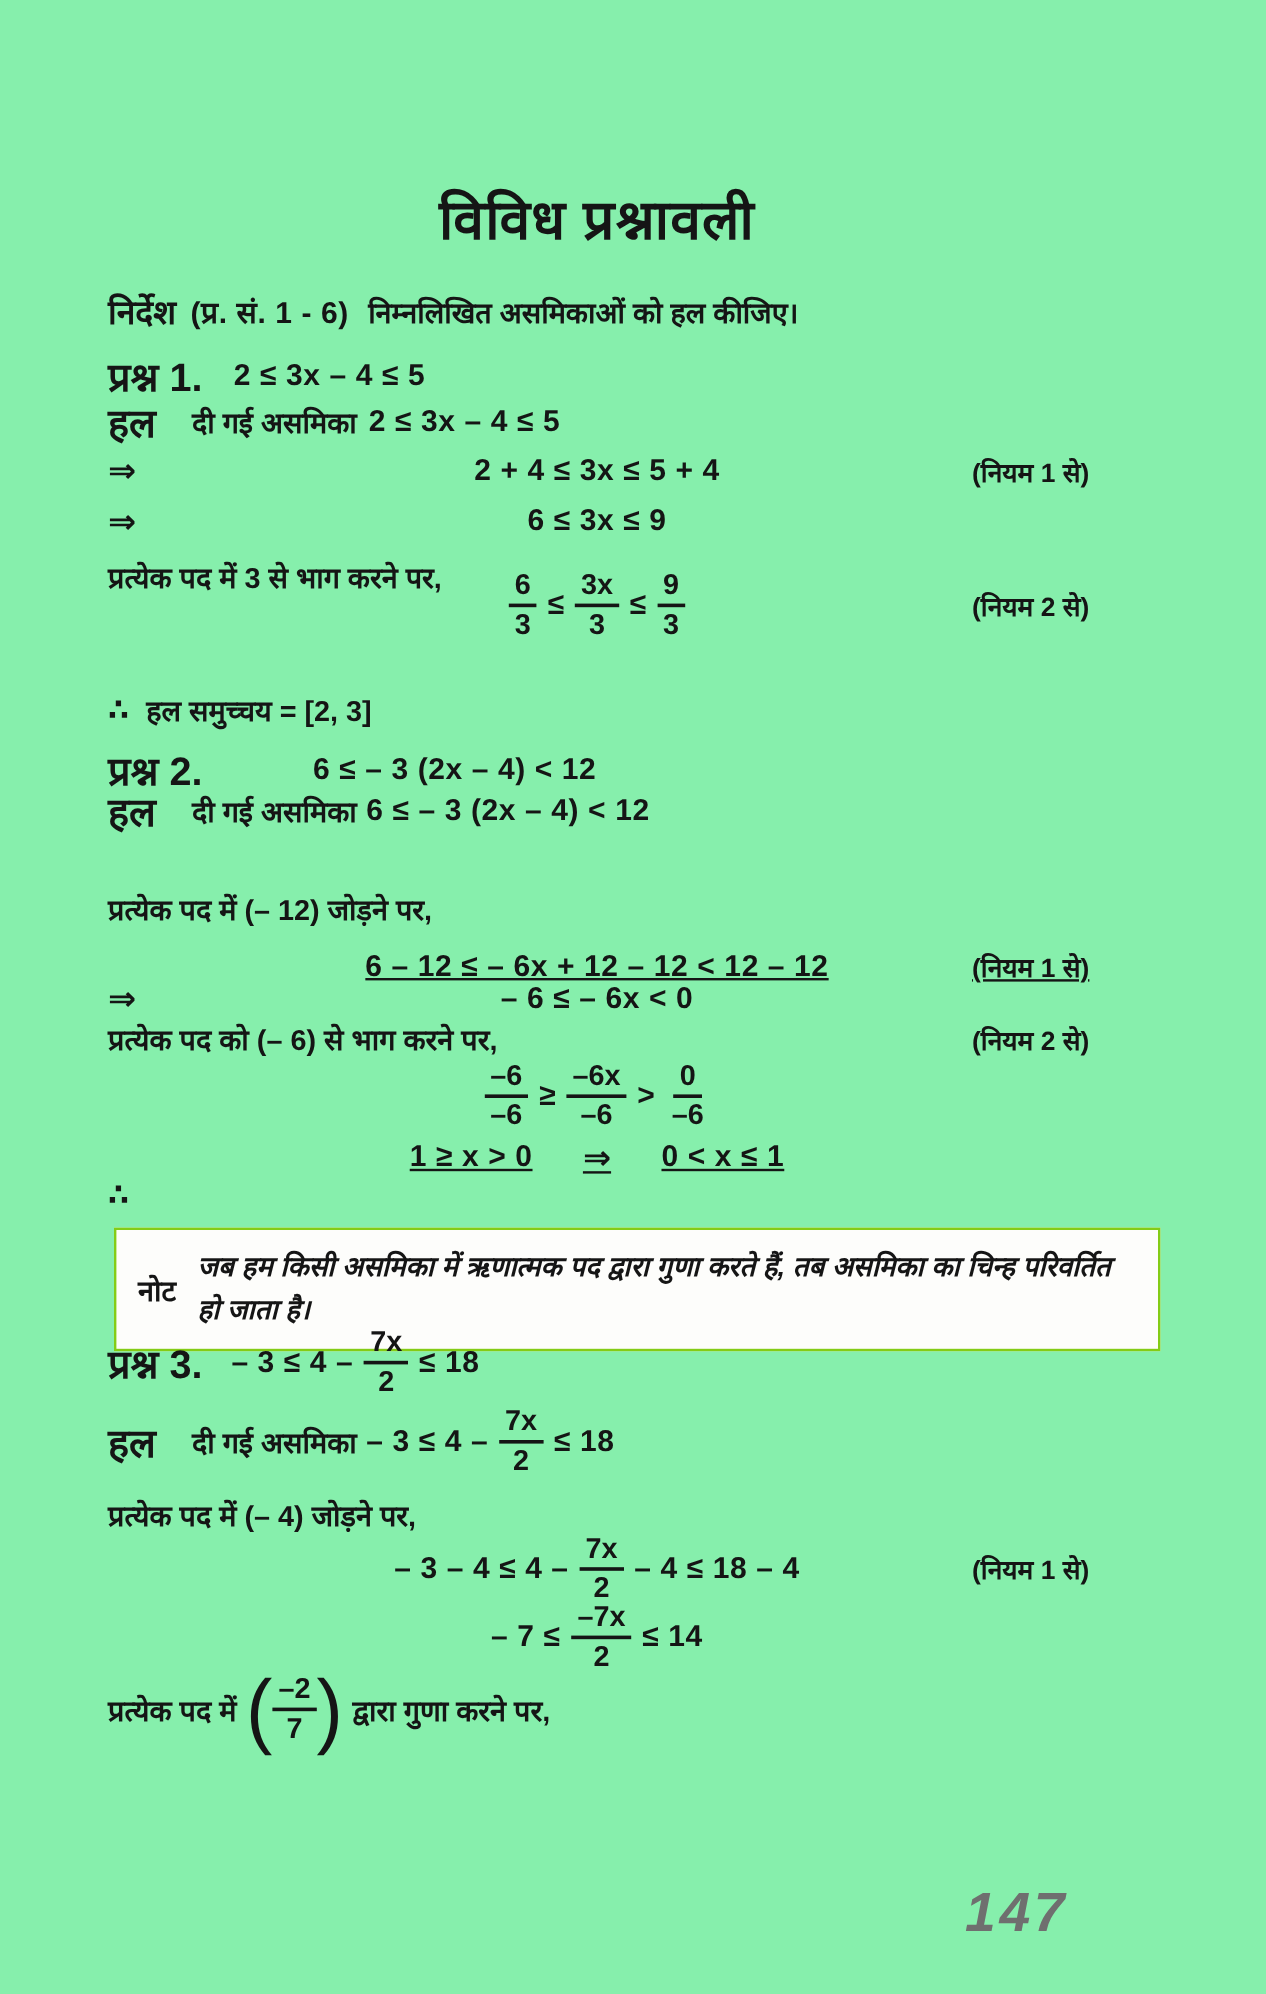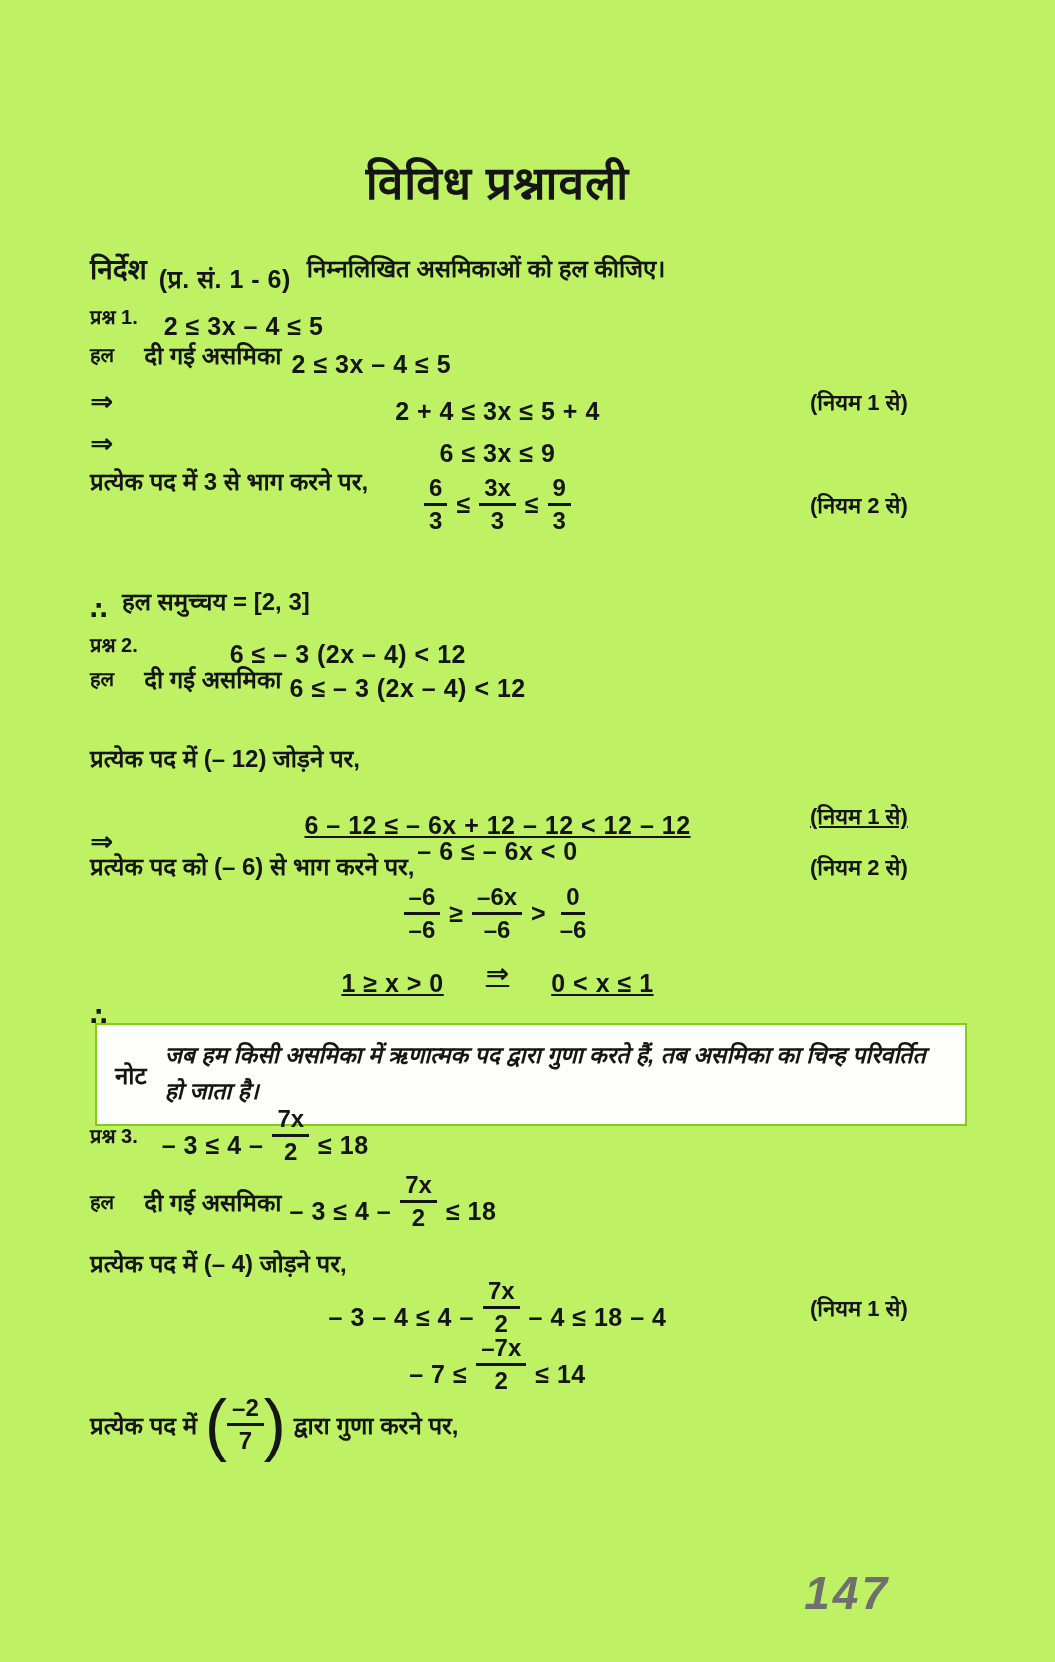--- a/index.html
+++ b/index.html
@@ -1,25 +1,25 @@
 <!DOCTYPE html>
 <html><head>
 <meta charset="utf-8">
 <style>
   * { margin:0; padding:0; box-sizing:border-box; }
   html,body { background:#ffffff; }
   .page {
-    position:relative; width:1055px; height:1662px; background:#bef264;
+    position:relative; width:1055px; height:1662px; background:#86efac;
     font-family:"Liberation Sans","DejaVu Sans",sans-serif; color:#151515; overflow:hidden;
   }
   .abs { position:absolute; }
   .title { font-size:46px; font-weight:800; letter-spacing:1px; }
   .hindi { font-size:24px; font-weight:700; }
-  .qlabel { font-size:20px; font-weight:800; white-space:nowrap; }
-  .eq { font-size:25px; font-weight:700; letter-spacing:.5px; white-space:nowrap;margin-top:21px; }
+  .qlabel { font-size:33px; font-weight:800; white-space:nowrap; }
+  .eq { font-size:25px; font-weight:700; letter-spacing:.5px; white-space:nowrap; }
   .op { font-size:25px; font-weight:700; }
   .arrow { font-size:28px; font-weight:700; }
   .rule { font-size:22px; font-weight:700; white-space:nowrap; }
   .hrow { left:90px; right:95px; display:flex; align-items:center; }
   .mrow { left:90px; right:95px; display:grid; grid-template-columns:95px 1fr 150px; align-items:center; }
   .mrow2 { left:90px; right:95px; display:grid; grid-template-columns:1fr 150px; align-items:center; }
   .center { justify-self:center; }
   .eqflex { display:inline-flex; align-items:center; gap:9px; }
   .frac { display:inline-flex; flex-direction:column; align-items:center; line-height:1.15; font-size:24px; font-weight:700; }
   .frac .num { padding:0 5px 1px; border-bottom:3px solid #151515; }

